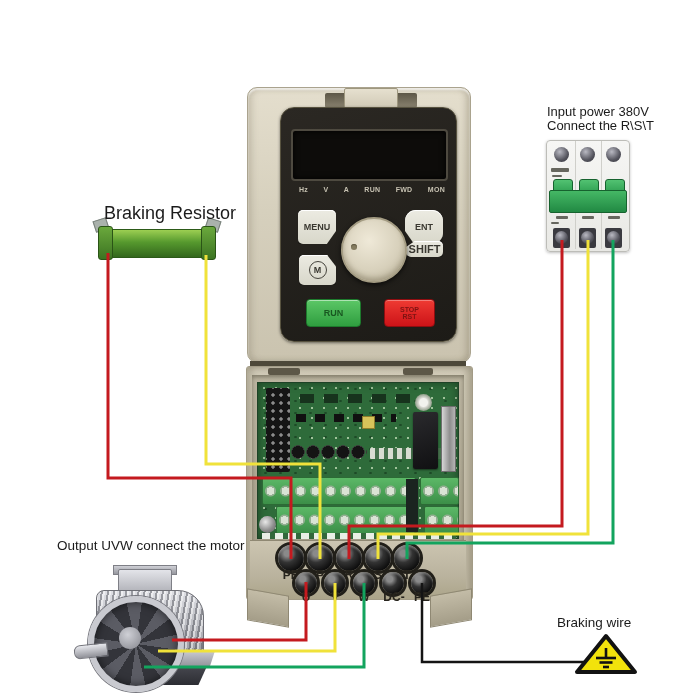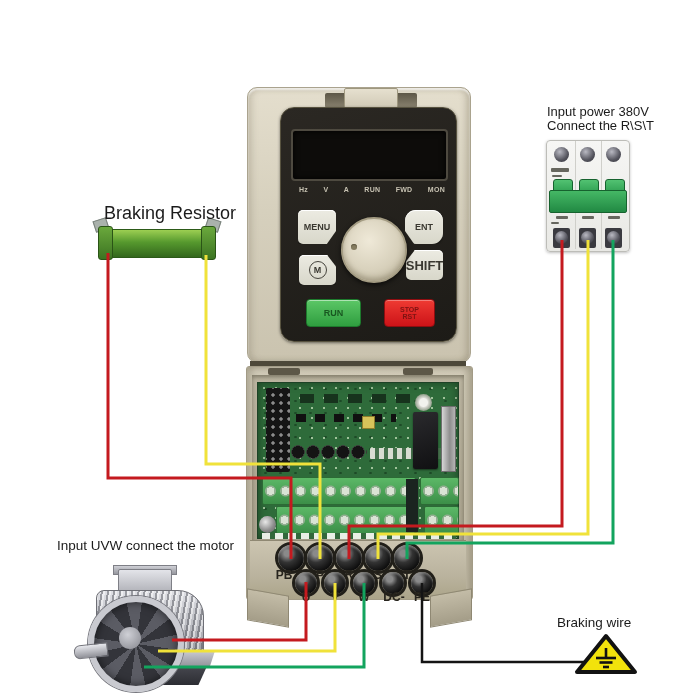--- a/index.html
+++ b/index.html
@@ -115,21 +115,21 @@
   .anno{z-index:60}
 </style>
 </head>
 <body>
 
 <div id="canvas">
 
   <div class="txt anno" style="left:104px;top:203px;font-size:18px">Braking Resistor</div>
   <div class="txt anno" style="left:547px;top:104px;font-size:13px">Input power 380V</div>
   <div class="txt anno" style="left:547px;top:118px;font-size:13px">Connect the R\S\T</div>
-  <div class="txt anno" style="left:57px;top:538px;font-size:13.5px">Input UVW connect the motor</div>
+  <div class="txt anno" style="left:57px;top:538px;font-size:13.5px">Output UVW connect the motor</div>
   <div class="txt anno" style="left:557px;top:615px;font-size:13.5px">Braking wire</div>
 
   <div>
     <div class="abs res-lug" style="left:94px"></div>
     <div class="abs res-lug" style="left:206px;transform:rotate(18deg)"></div>
     <div class="abs res-body"></div>
     <div class="res-cap" style="left:98px"></div>
     <div class="res-cap" style="left:201px"></div>
   </div>
 
@@ -170,21 +170,21 @@
       <span>A</span>
       <span>RUN</span>
       <span>FWD</span>
       <span>MON</span>
     </div>
     <div class="kbtn cut-br" style="left:298px;top:210px;width:38px;height:34px;font-size:9px">MENU</div>
     <div class="kbtn cut-bl" style="left:405px;top:210px;width:38px;height:34px;font-size:9px">ENT</div>
     <div class="kbtn cut-tr" style="left:299px;top:255px;width:37px;height:30px">
       <span class="mcircle">M</span>
     </div>
-    <div class="kbtn cut-tl" style="left:406px;top:250px;width:37px;height:30px;font-size:13px">SHIFT</div>
+    <div class="kbtn cut-tl" style="left:406px;top:241px;width:37px;height:16px;font-size:11px">SHIFT</div>
     <div class="abs knob"></div>
     <div class="abs knob-dot"></div>
     <div class="abs btn-run">RUN</div>
     <div class="abs btn-stop">
       <span>STOP</span>
       <span>RST</span>
     </div>
   </div>
 
   <div>
@@ -212,21 +212,21 @@
     <div class="abs lstrip"></div>
     <div class="abs thousing"></div>
     <div class="foot" style="left:247px;transform:skewY(10deg)"></div>
     <div class="foot" style="left:430px;transform:skewY(-10deg)"></div>
 
     <div class="term" style="left:278px;top:545px;width:26px;height:26px"></div>
     <div class="term" style="left:307px;top:545px;width:26px;height:26px"></div>
     <div class="term" style="left:336px;top:545px;width:26px;height:26px"></div>
     <div class="term" style="left:365px;top:545px;width:26px;height:26px"></div>
     <div class="term" style="left:394px;top:545px;width:26px;height:26px"></div>
-    <span class="tl" style="left:268px;top:568px">PB</span>
+    <span class="tl" style="left:275px;top:568px">PB</span>
     <span class="tl" style="left:304px;top:568px">P</span>
     <span class="tl" style="left:333px;top:568px">R</span>
     <span class="tl" style="left:362px;top:568px">S</span>
     <span class="tl" style="left:391px;top:568px">T</span>
 
     <div class="term" style="left:295px;top:572px;width:22px;height:22px"></div>
     <div class="term" style="left:324px;top:572px;width:22px;height:22px"></div>
     <div class="term" style="left:353px;top:572px;width:22px;height:22px"></div>
     <div class="term" style="left:382px;top:572px;width:22px;height:22px"></div>
     <div class="term" style="left:411px;top:572px;width:22px;height:22px"></div>

